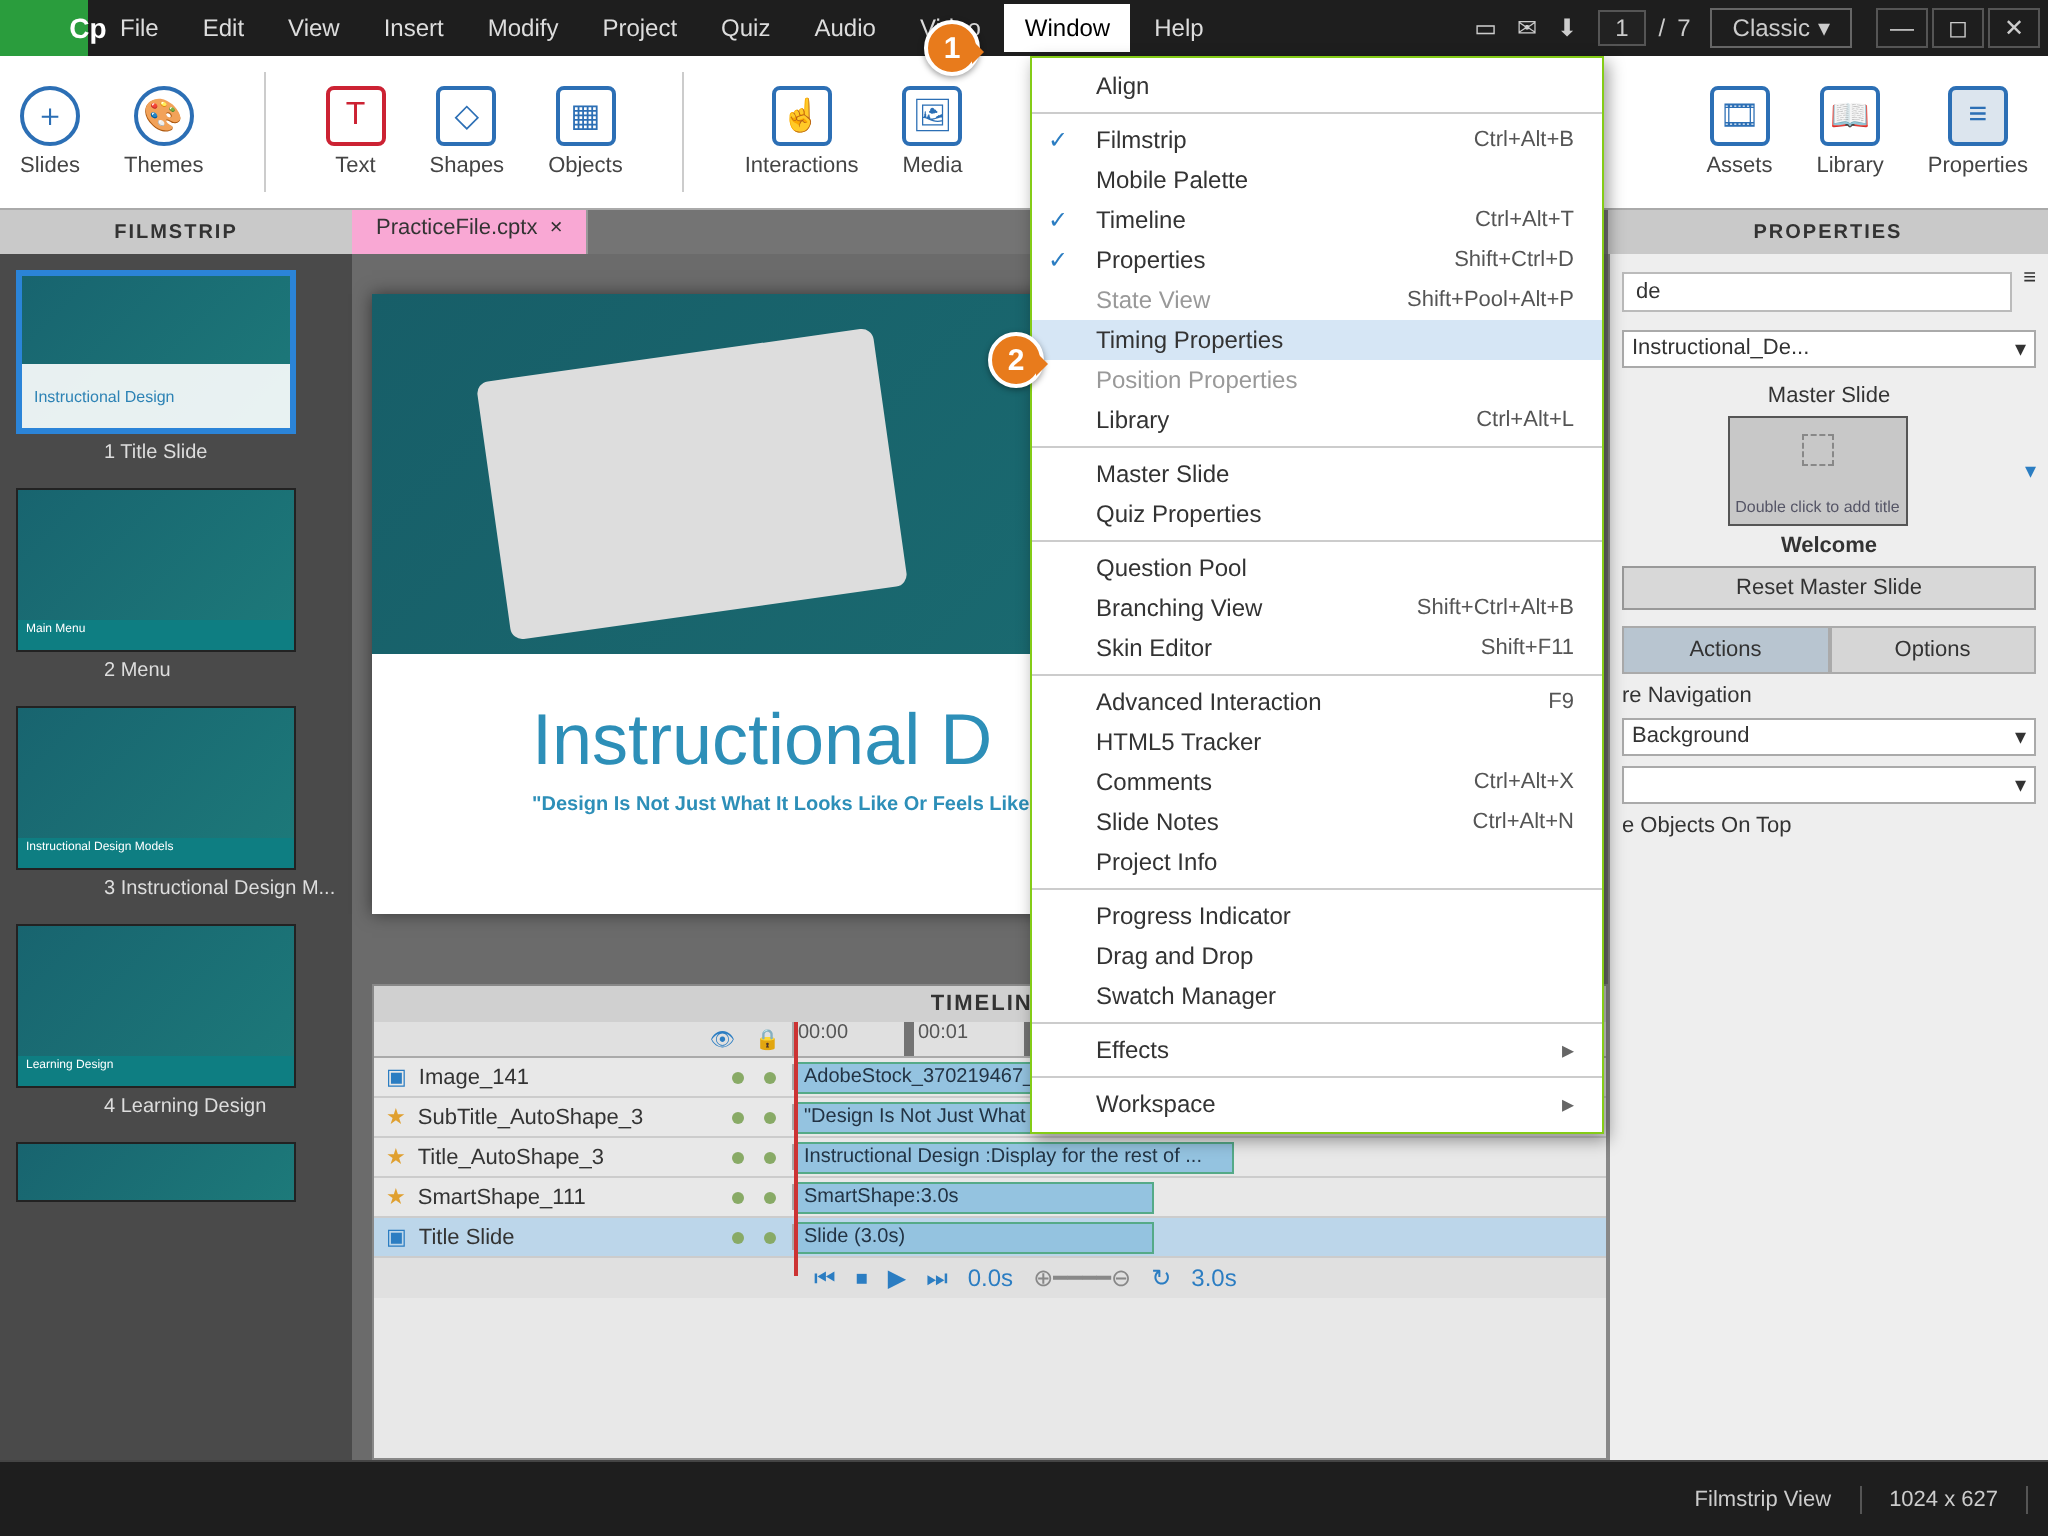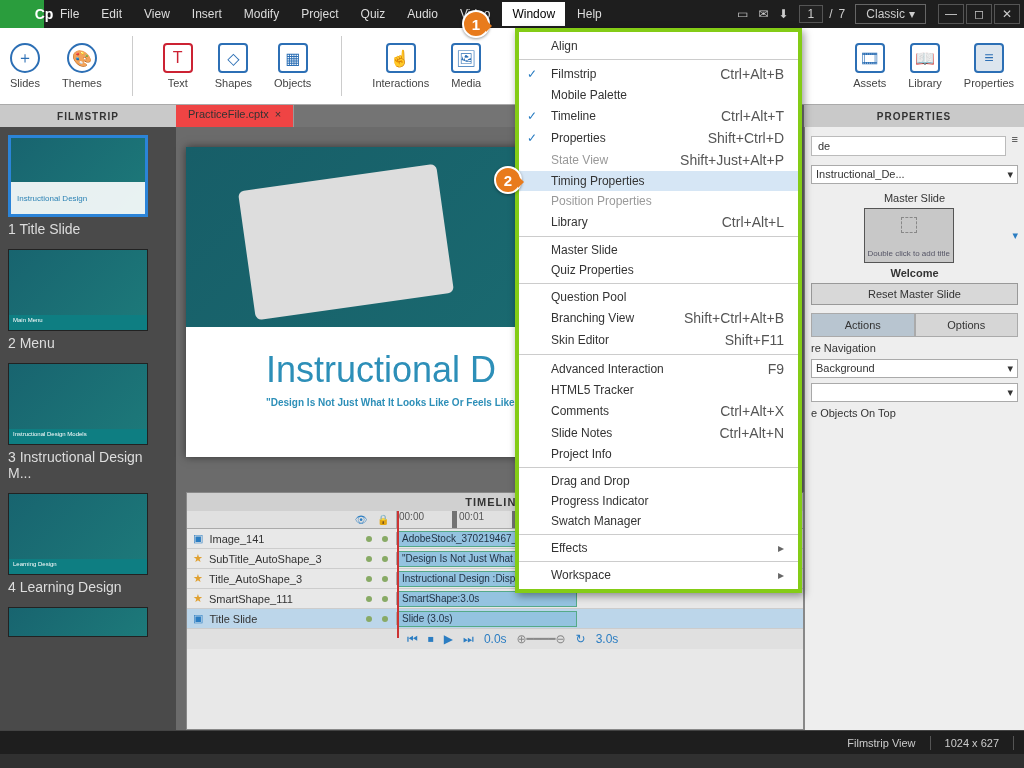--- a/index.html
+++ b/index.html
@@ -20,29 +20,29 @@
 .toolbar { height: 77px; background: #fff; display: flex; align-items: center; padding: 4px 10px; gap: 30px; border-bottom: 1px solid #aaa; }
 .tool-group { display: flex; gap: 22px; }
 .tool-sep { width: 1px; height: 60px; background: #ccc; }
 .tool { display: flex; flex-direction: column; align-items: center; gap: 4px; font-size: 11px; color: #444; }
 .tool .ico { width: 30px; height: 30px; border: 2px solid #2c6fb5; border-radius: 4px; display: flex; align-items: center; justify-content: center; color: #2c6fb5; font-size: 16px; }
 .tool.red .ico { border-color: #c23; color: #c23; }
 .tool .circ { border-radius: 50%; }
 
 .tabbar { height: 22px; background: #747474; display: flex; }
 .tab-fs { width: 176px; background: #c9c9c9; display: flex; align-items: center; justify-content: center; font-weight: bold; letter-spacing: 1px; font-size: 10px; color: #333; }
-.tab-file { background: #ef4444; padding: 3px 12px; font-size: 11px; border-right: 1px solid #999; }
+.tab-file { background: #f9a8d4; padding: 3px 12px; font-size: 11px; border-right: 1px solid #999; }
 .tab-props { margin-left: auto; width: 220px; background: #c9c9c9; display: flex; align-items: center; justify-content: center; font-weight: bold; letter-spacing: 1px; font-size: 10px; }
 
 .body-row { display: flex; height: 603px; }
 .filmstrip { width: 176px; background: #4a4a4a; overflow-y: auto; padding: 8px; }
 .thumb { margin-bottom: 12px; }
 .thumb .img { width: 140px; height: 82px; background: linear-gradient(135deg, #18646f, #1d7a7a); border: 1px solid #222; position: relative; overflow: hidden; }
 .thumb.active .img { border: 3px solid #2b84d8; }
-.thumb .lbl { color: #ddd; font-size: 14px; margin-top: 4px; }
+.thumb .lbl { color: #ddd; font-size: 10px; margin-top: 4px; margin-left: 44px; }
 .thumb .img .whitebar { position: absolute; bottom: 0; left: 0; right: 0; height: 32px; background: rgba(255,255,255,0.9); display: flex; align-items: center; padding-left: 6px; font-size: 8px; color: #2d83b5; }
 .thumb .img .teal { position: absolute; bottom: 0; left: 0; right: 0; height: 15px; background: #0e7e82; color: #fff; font-size: 6px; padding: 2px 4px; }
 
 .stage { flex: 1; background: #6b6b6b; position: relative; }
 .slide { position: absolute; left: 10px; top: 20px; width: 560px; height: 310px; background: #fff; box-shadow: 0 0 8px rgba(0,0,0,0.5); }
 .slide-top { height: 180px; background: linear-gradient(135deg, #175e68, #1b6e73); position: relative; }
 .slide-top::after { content: ''; position: absolute; left: 60px; top: 30px; width: 200px; height: 130px; background: #ddd; border-radius: 6px; transform: rotate(-8deg); }
 .slide-title { color: #2d8fb8; font-size: 36px; padding: 22px 0 6px 80px; font-weight: 300; }
 .slide-sub { color: #2d8fb8; font-size: 10px; padding-left: 80px; font-weight: bold; }
 .hbar { position: absolute; left: 10px; bottom: 60px; right: 0; height: 10px; background: #595959; }
@@ -69,27 +69,27 @@
 .props .sect { margin-top: 8px; }
 .props .master-thumb { width: 90px; height: 55px; background: #c8c8c8; border: 1px solid #555; margin: 4px auto; display: flex; align-items: center; justify-content: center; font-size: 8px; color: #556; position: relative; }
 .props .master-thumb::before { content: ''; position: absolute; top: 8px; width: 14px; height: 14px; border: 1px dashed #888; }
 .props .btn { background: #d8d8d8; border: 1px solid #999; padding: 4px 10px; text-align: center; margin-top: 4px; }
 .props .tabs { display: flex; margin-top: 8px; }
 .props .tabs div { flex: 1; text-align: center; padding: 5px; background: #d6d6d6; border: 1px solid #aaa; }
 .props .tabs .act { background: #b8c5d0; }
 .props .row { display: flex; align-items: center; gap: 6px; margin: 5px 0; }
 .props .sel { flex: 1; background: #fff; border: 1px solid #aaa; padding: 2px 4px; display: flex; justify-content: space-between; }
 
-.statusbar { height: 24px; background: #1e1e1e; color: #ccc; display: flex; align-items: center; justify-content: flex-end; padding: 0 10px; gap: 14px; font-size: 11px; border-top: 1px solid #444; }
+.statusbar { height: 39px; background: #1e1e1e; color: #ccc; display: flex; align-items: center; justify-content: flex-end; padding: 0 10px; gap: 14px; font-size: 11px; border-top: 1px solid #444; }
 .statusbar .sep { width: 1px; height: 14px; background: #555; }
 
-.menu-popup { position: absolute; left: 515px; top: 28px; width: 287px; background: #fff; border: 4px solid #84cc16; box-shadow: 2px 3px 8px rgba(0,0,0,0.4); z-index: 100; padding: 4px 0; }
+.menu-popup { position: absolute; left: 515px; top: 28px; width: 287px; background: #fff; border: 1px solid #84cc16; box-shadow: 2px 3px 8px rgba(0,0,0,0.4); z-index: 100; padding: 4px 0; }
 .menu-popup .mi { display: flex; padding: 3px 14px 3px 32px; font-size: 12px; position: relative; align-items: center; }
 .menu-popup .mi.hi { background: #d6e6f5; }
-.menu-popup .mi .sc { margin-left: auto; color: #555; font-size: 14px; }
+.menu-popup .mi .sc { margin-left: auto; color: #555; font-size: 11px; }
 .menu-popup .mi .chk { position: absolute; left: 8px; color: #2b7dc2; }
 .menu-popup .mi .arr { margin-left: auto; color: #666; }
 .menu-popup .mi.dis { color: #999; }
 .menu-popup hr { border: none; border-top: 1px solid #ccc; margin: 3px 0; }
 
 .callout { position: absolute; width: 28px; height: 28px; background: #e87b1c; border: 2px solid #fff; border-radius: 50%; color: #fff; font-weight: bold; display: flex; align-items: center; justify-content: center; font-size: 15px; z-index: 200; box-shadow: 0 1px 3px rgba(0,0,0,0.4); }
 .callout::after { content: ''; position: absolute; right: -10px; top: 8px; border: 6px solid transparent; border-left-color: #e87b1c; }
 </style>
 </head>
 <body>
@@ -383,21 +383,21 @@
       <span>Timeline</span>
       <span class="sc">Ctrl+Alt+T</span>
     </div>
     <div class="mi">
       <span class="chk">✓</span>
       <span>Properties</span>
       <span class="sc">Shift+Ctrl+D</span>
     </div>
     <div class="mi dis">
       <span>State View</span>
-      <span class="sc">Shift+Just+Alt+P</span>
+      <span class="sc">Shift+Pool+Alt+P</span>
     </div>
     <div class="mi hi">
       <span>Timing Properties</span>
     </div>
     <div class="mi dis">
       <span>Position Properties</span>
     </div>
     <div class="mi">
       <span>Library</span>
       <span class="sc">Ctrl+Alt+L</span>
@@ -435,24 +435,24 @@
     </div>
     <div class="mi">
       <span>Slide Notes</span>
       <span class="sc">Ctrl+Alt+N</span>
     </div>
     <div class="mi">
       <span>Project Info</span>
     </div>
     <hr>
     <div class="mi">
+      <span>Progress Indicator</span>
+    </div>
+    <div class="mi">
       <span>Drag and Drop</span>
-    </div>
-    <div class="mi">
-      <span>Progress Indicator</span>
     </div>
     <div class="mi">
       <span>Swatch Manager</span>
     </div>
     <hr>
     <div class="mi">
       <span>Effects</span>
       <span class="arr">▸</span>
     </div>
     <hr>

